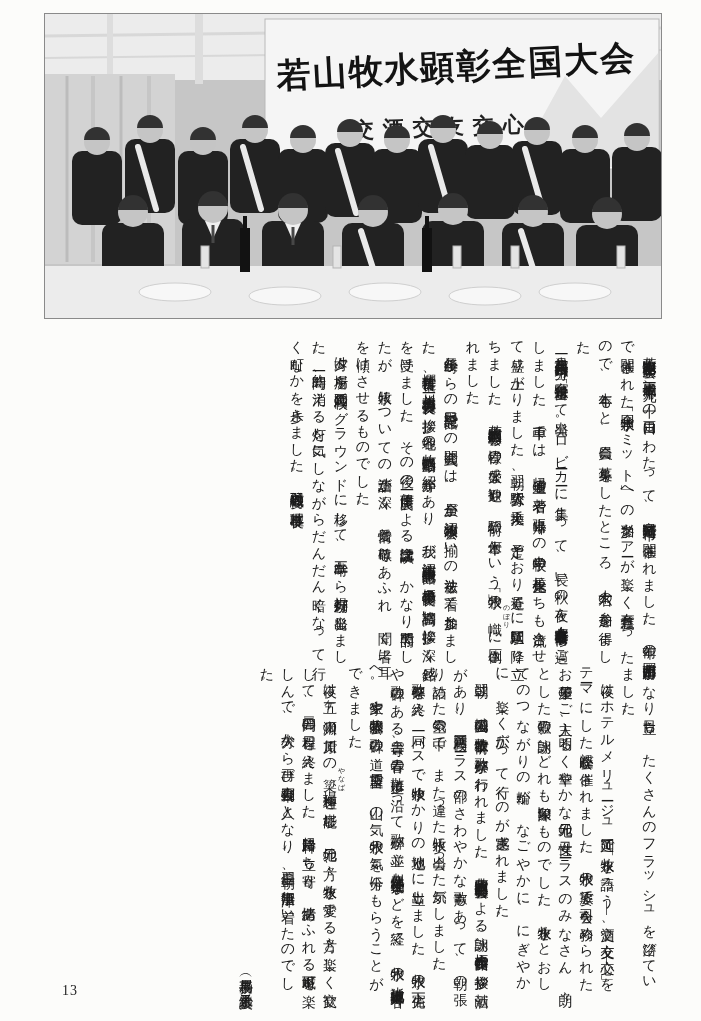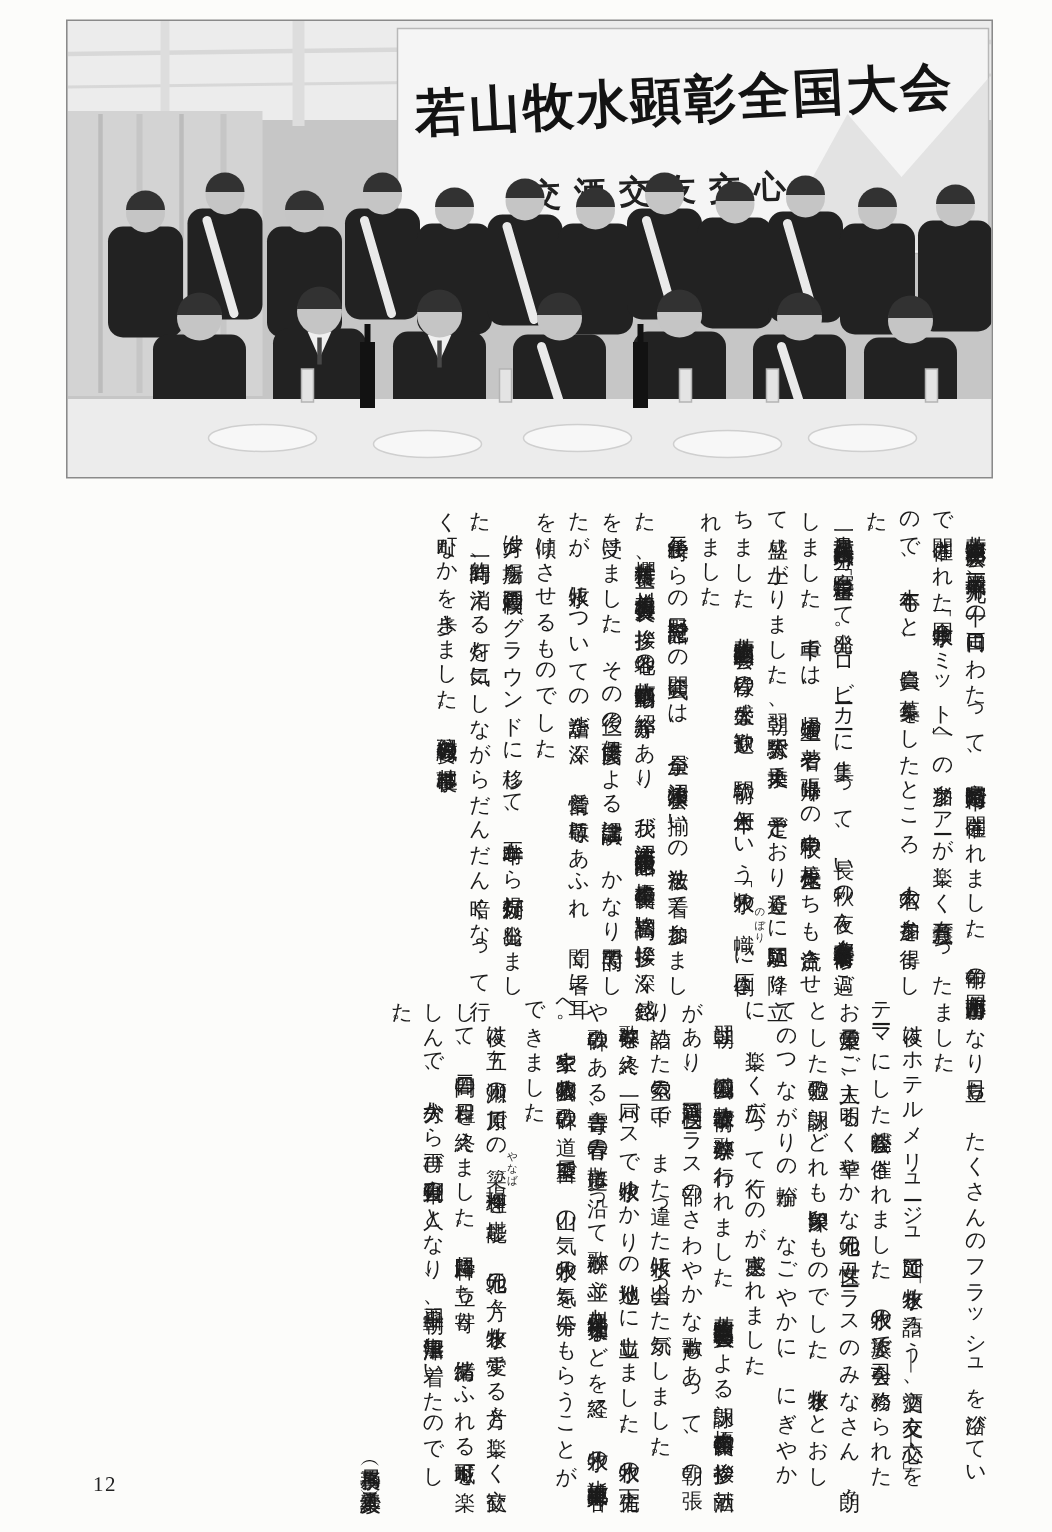--- a/index.html
+++ b/index.html
@@ -172,15 +172,15 @@
 
   <div class="vband band2">
     <p>かなり目立ち、たくさんのフラッシュを浴びていました。</p>
     <p>　夜はホテルメリュージュ延岡で「牧水を語ろう―交酒、交友、交心―」をテーマにした親睦会が催されました。牧水の旅姿で司会を務められたお菓子屋のご主人、明るく華やかな地元の女性コーラスのみなさん、朗々とした短歌の朗詠、どれも印象深いものでした。牧水をとおしてのつながりの輪が、なごやかに、にぎやかに、楽しく広がって行くのが実感されました。</p>
     <p>　翌朝は、城山公園の牧水歌碑前で歌碑祭が行われました。若山牧水延岡顕彰会会員による朗詠、榎本当館館長の挨拶や献酒があり、延岡高校コーラス部のさわやかな歌声もあって、朝の張り詰めた空気の中で、また違った牧水に出会った気がしました。</p>
     <p>　歌碑祭を終え、一同バスで牧水ゆかりの地巡りに出立しました。牧水の下宿先や歌碑のある台雲寺、青春の散歩道に沿って歌碑が並ぶ九州保健福祉大学などを経て、牧水の生誕地東郷町坪谷へ。生家や牧水公園の歌碑の道、展望台で、山の気、牧水の気を十分にもらうことができました。</p>
     <p>　夜は五ヶ瀬川の川原での<ruby>簗場<rt>やなば</rt></ruby>料理を堪能し、地元の方々、牧水を愛する方々と楽しく交歓して、二日間の日程を終えました。帰路臼杵に立ち寄り、情緒あふれる城下町を楽しんで、大分から再び寝台列車の人となり、翌十二日朝、無事沼津に着いたのでした。</p>
     <p class="signature">（事務局長　真木美紗子）</p>
   </div>
 
-  <div class="page-number">12</div>
+  <div class="page-number">13</div>
 
 </div>
 
 </body></html>

